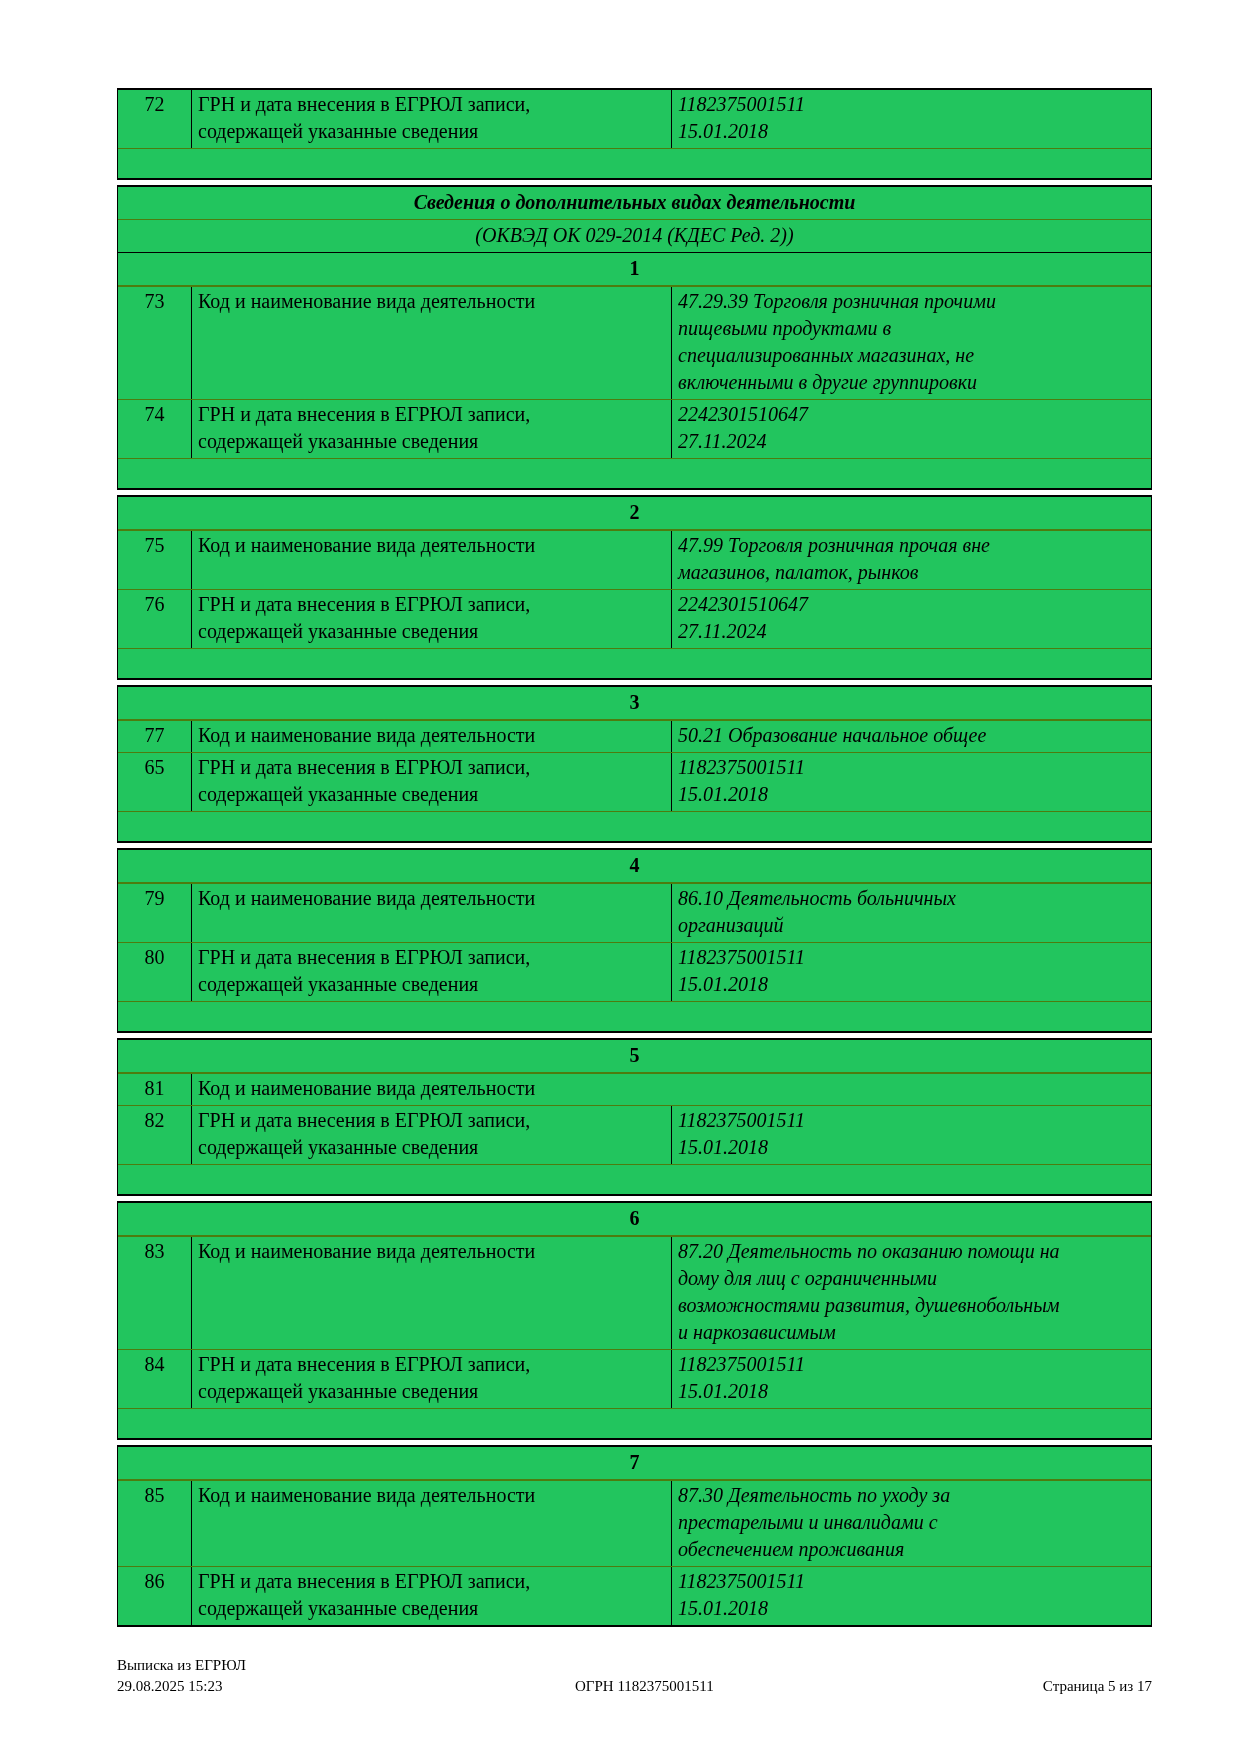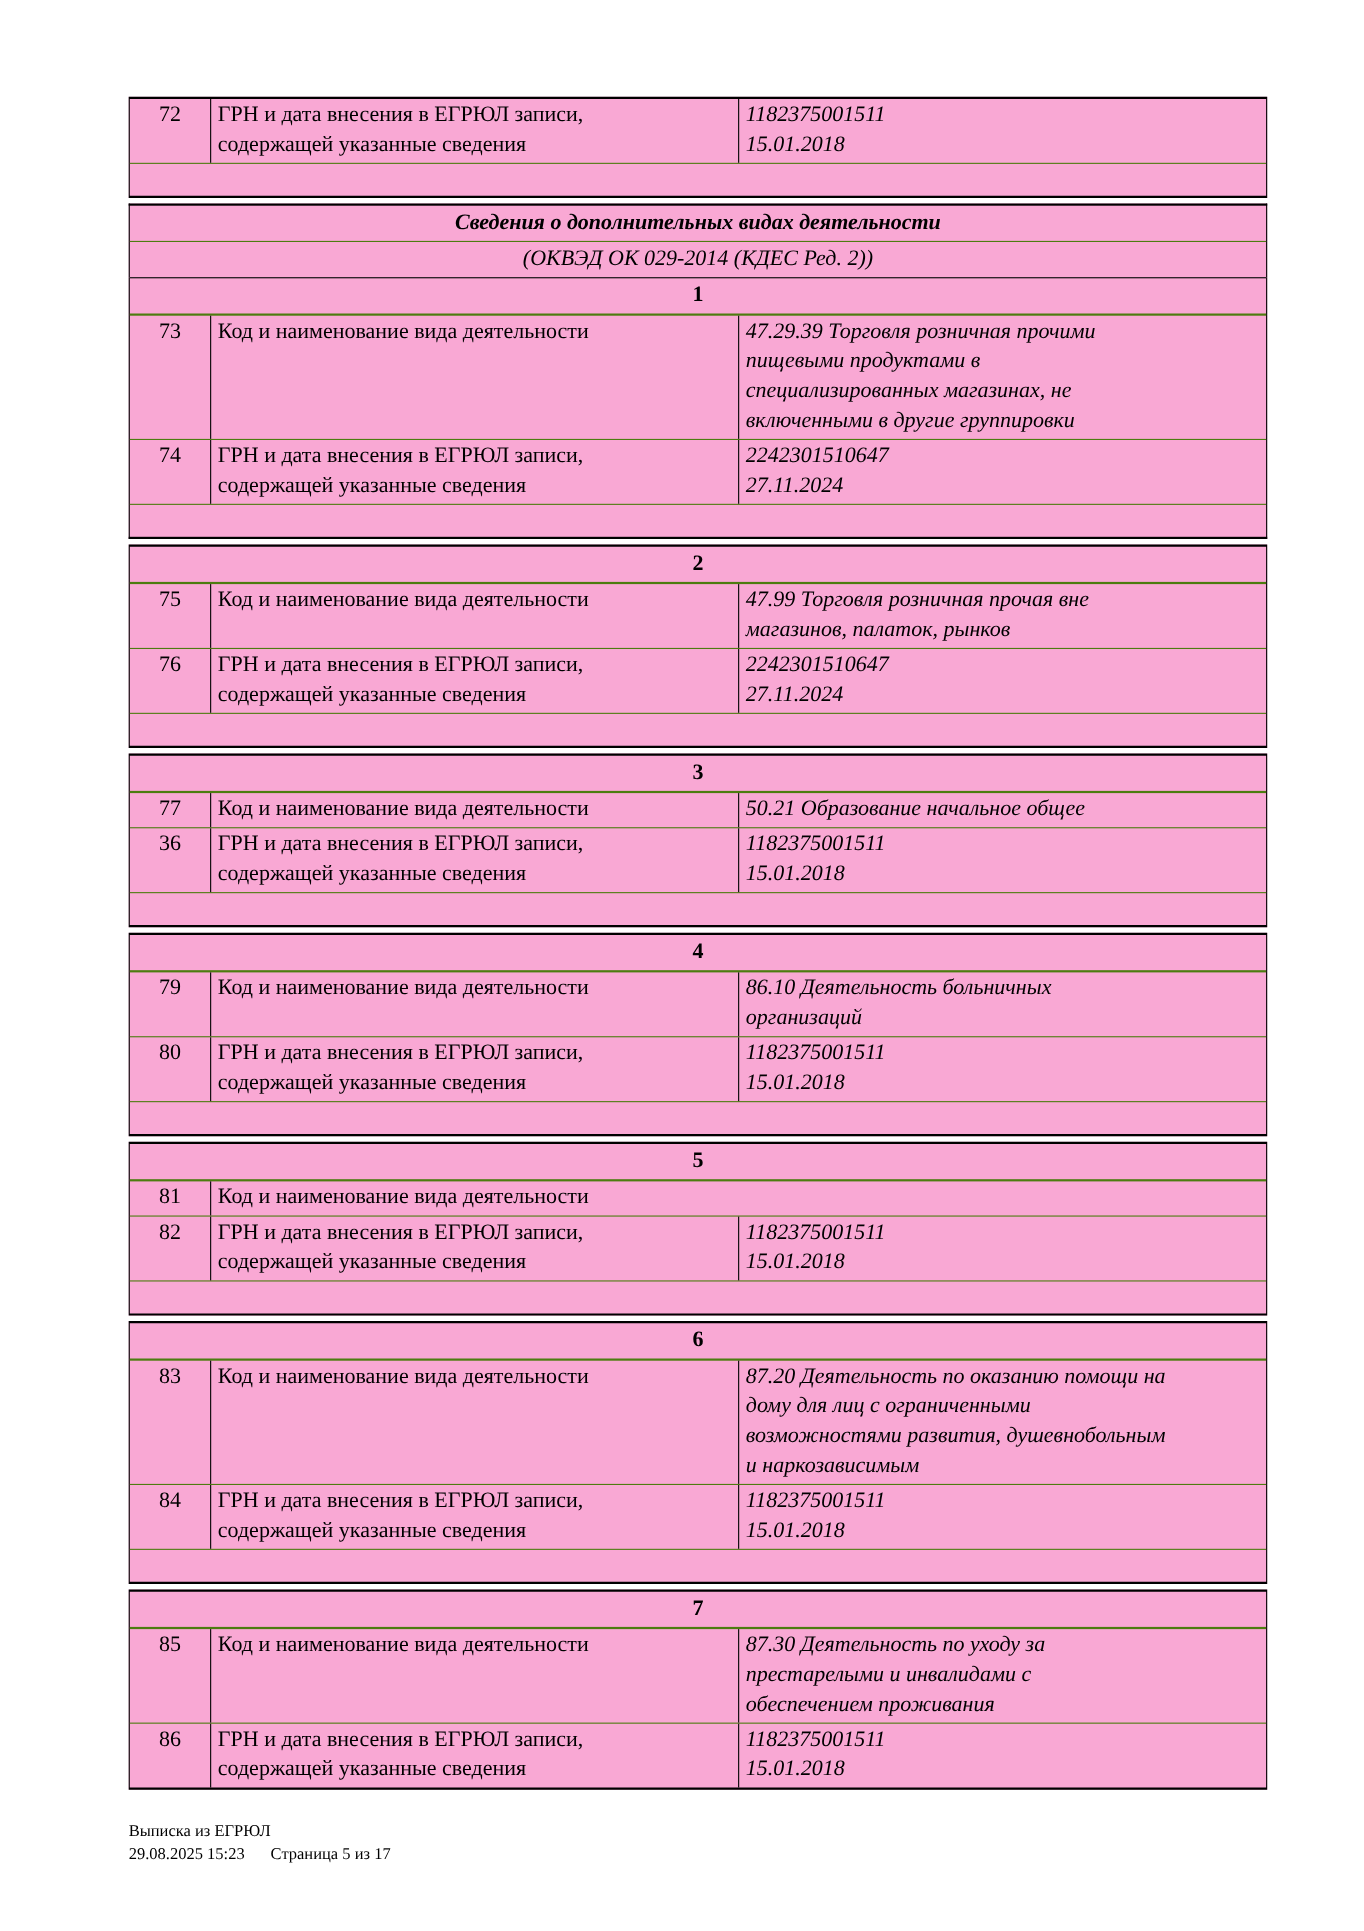--- a/index.html
+++ b/index.html
@@ -21,21 +21,21 @@
     left: 117px;
     top: 88px;
     width: 1035px;
   }
   .tbl {
     box-sizing: border-box;
     border: 1px solid #000;
     border-top-width: 2px;
     border-bottom-width: 2px;
     margin-bottom: 5px;
-    background: #f9a8d4;
+    background: #22c55e;
   }
   .tbl-header { margin-bottom: 0; border-bottom: none; }
   .tbl.joined { border-top: none; margin-top: 0; }
   .tbl.joined > .row:first-child { border-top: 1px solid #000; }
   .row {
     display: flex;
     border-top: 1px solid #4d7c0f;
     box-sizing: border-box;
     font-size: 20px;
     line-height: 27px;
@@ -151,21 +151,21 @@
   </div>
 
   <div class="tbl">
     <div class="row row-full sec-num">3</div>
     <div class="row bt2">
       <div class="c-num">77</div>
       <div class="c-label">Код и наименование вида деятельности</div>
       <div class="c-val">50.21 Образование начальное общее</div>
     </div>
     <div class="row">
-      <div class="c-num">36</div>
+      <div class="c-num">65</div>
       <div class="c-label">ГРН и дата внесения в ЕГРЮЛ записи,
 содержащей указанные сведения</div>
       <div class="c-val">1182375001511
 15.01.2018</div>
     </div>
     <div class="row row-empty"></div>
   </div>
 
   <div class="tbl">
     <div class="row row-full sec-num">4</div>
@@ -239,16 +239,17 @@
     </div>
 
   </div>
 </div>
 
   </div>
 
   <div class="footer">
     <div class="footer-left">Выписка из ЕГРЮЛ
 29.08.2025 15:23</div>
+    <div class="footer-center">ОГРН 1182375001511</div>
     <div class="footer-right">Страница 5 из 17</div>
   </div>
 
 </div>
 
 </body></html>

